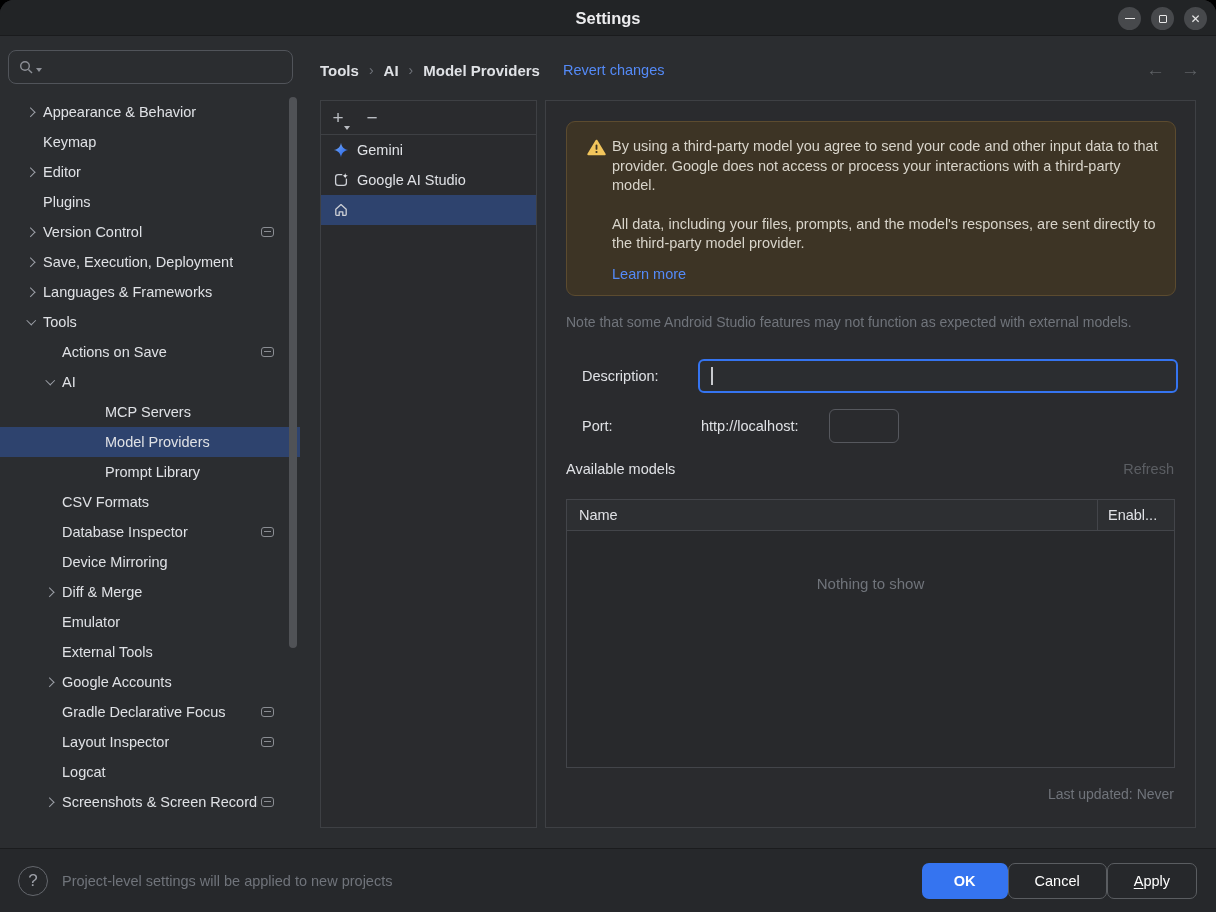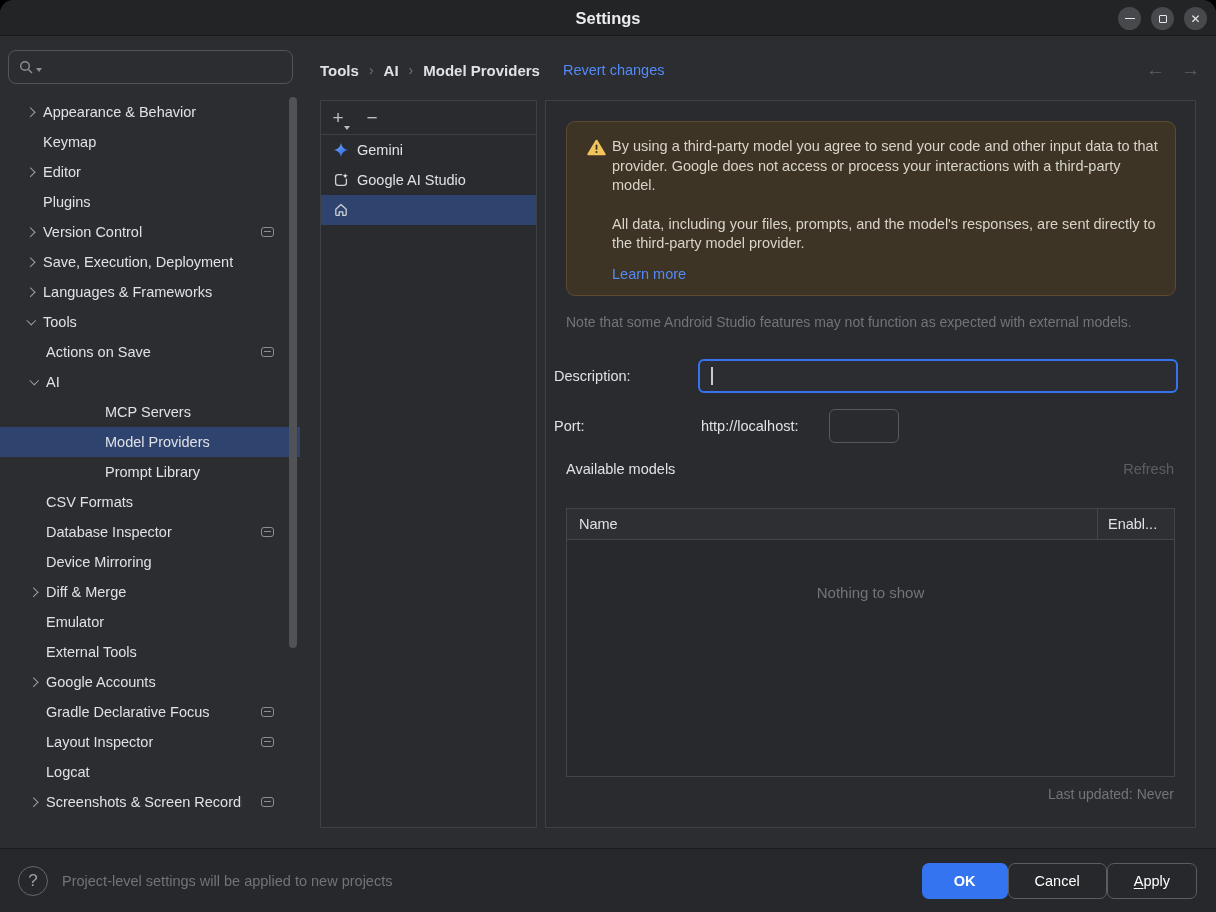--- a/index.html
+++ b/index.html
@@ -18,21 +18,21 @@
   .g-close { color:#e8e8e8; font-size:12px; line-height:1; }
 
   
   .sidebar { position:absolute; left:0; top:36px; width:300px; height:812px; background:#2b2d30; overflow:hidden; }
   .search { position:absolute; left:8px; top:14px; width:285px; height:34px; border:1px solid #51545a; border-radius:8px; display:flex; align-items:center; padding-left:10px; }
   .search input { background:transparent; border:0; outline:0; color:#dfe1e5; font:inherit; flex:1; }
   .sdrop { width:0; height:0; border-left:3.5px solid transparent; border-right:3.5px solid transparent; border-top:4px solid #8d9097; margin-left:2px; margin-top:6px; }
   .tree { position:absolute; left:0; top:61px; width:300px; }
   .trow { position:relative; height:30px; display:flex; align-items:center; color:#dfe1e5; cursor:default; }
   .trow.sel { background:#2e436e; }
-  .lvl0 { padding-left:19px; } .lvl1 { padding-left:22px; } .lvl2 { padding-left:81px; }
+  .lvl0 { padding-left:19px; } .lvl1 { padding-left:38px; } .lvl2 { padding-left:81px; }
   .chev { width:24px; flex:none; display:inline-flex; justify-content:center; align-items:center; }
   .chev.r::before { content:""; width:5.5px; height:5.5px; border-right:1.4px solid #9da0a8; border-bottom:1.4px solid #9da0a8; transform:rotate(-45deg); margin-right:2px; }
   .chev.d::before { content:""; width:5.5px; height:5.5px; border-right:1.4px solid #9da0a8; border-bottom:1.4px solid #9da0a8; transform:rotate(45deg); margin-top:-3px; }
   .tlabel { white-space:nowrap; overflow:hidden; }
   .badge { position:absolute; right:26px; top:50%; transform:translateY(-50%); width:13px; height:10px; border:1px solid #8a8d93; border-radius:3px; }
   .badge::after { content:""; position:absolute; left:2px; right:2px; top:2.5px; border-top:1px solid #8a8d93; }
   .scrollthumb { position:absolute; left:289px; top:61px; width:8px; height:551px; background:#505256; border-radius:4px; }
 
   
   .crumbs { position:absolute; left:320px; top:50px; height:40px; display:flex; align-items:center; gap:10px; }
@@ -51,29 +51,29 @@
   .picon { width:16px; height:16px; flex:none; display:flex; }
 
   
   .formpanel { position:absolute; left:545px; top:100px; width:651px; height:728px; background:#2a2b2e; border:1px solid #3e4044;padding-left:16px; }
   .banner { position:absolute; left:20px; top:20px; width:610px; height:175px; background:#3d3425; border:1px solid #5c4b2f; border-radius:9px; }
   .bicon { position:absolute; left:20px; top:17px; }
   .btext { position:absolute; left:45px; top:15px; width:554px; color:#d8d4ca; line-height:19.5px; font-size:14.5px; }
   .btext p + p { margin-top:19px; }
   .learnmore { position:absolute; left:45px; top:144px; color:#548af7; cursor:pointer; }
   .note { position:absolute; left:20px; top:213px; color:#70747b; font-size:14px; }
-  .flabel { position:absolute; left:8px; height:34px; line-height:34px; color:#dfe1e5; }
+  .flabel { position:absolute; left:36px; height:34px; line-height:34px; color:#dfe1e5; }
   .desc-wrap { position:absolute; left:152px; top:258px; width:480px; height:34px; border:2px solid #3574f0; border-radius:6px; background:#2b2d30; }
   .desc-wrap input { width:100%; height:100%; background:transparent; border:0; outline:0; color:#dfe1e5; font:inherit; padding:0 10px; }
   .caret { position:absolute; left:11px; top:6px; width:1.5px; height:18px; background:#c8cace; }
   .port-prefix { position:absolute; left:155px; top:308px; height:34px; line-height:34px; color:#dfe1e5; }
   .port-input { position:absolute; left:283px; top:308px; width:70px; height:34px; border:1px solid #56585e; border-radius:6px; background:transparent; color:#dfe1e5; font:inherit; padding:0 8px; outline:0; }
   .avail { position:absolute; left:20px; top:360px; color:#dfe1e5; }
   .refresh { position:absolute; right:21px; top:360px; color:#5b5e63; }
-  .mtable { position:absolute; left:20px; top:407px; width:609px; height:269px; border:1px solid #43454a; background:#28292c; }
+  .mtable { position:absolute; left:20px; top:398px; width:609px; height:269px; border:1px solid #43454a; background:#28292c; }
   .thead { position:relative; height:31px; background:#2d2f32; border-bottom:1px solid #43454a; line-height:31px; }
   .th-name { padding-left:12px; color:#dfe1e5; }
   .th-en { position:absolute; right:0; top:0; bottom:0; width:77px; border-left:1px solid #43454a; padding-left:10px; color:#dfe1e5; }
   .empty { position:absolute; left:0; right:0; top:75px; text-align:center; color:#70747b; font-size:15px; }
   .lastupd { position:absolute; right:21px; top:685px; color:#70747b; font-size:14px; }
 
   
   .footer { position:absolute; left:0; top:848px; width:100%; height:64px; background:#26282b; border-top:1px solid #1b1c1e; }
   .help { position:absolute; left:18px; top:17px; width:30px; height:30px; border:1.5px solid #64676d; border-radius:50%; color:#9da0a8; font-size:17px; display:flex; align-items:center; justify-content:center; cursor:pointer; }
   .hint { position:absolute; left:62px; top:0; height:64px; line-height:64px; color:#70747b; }

